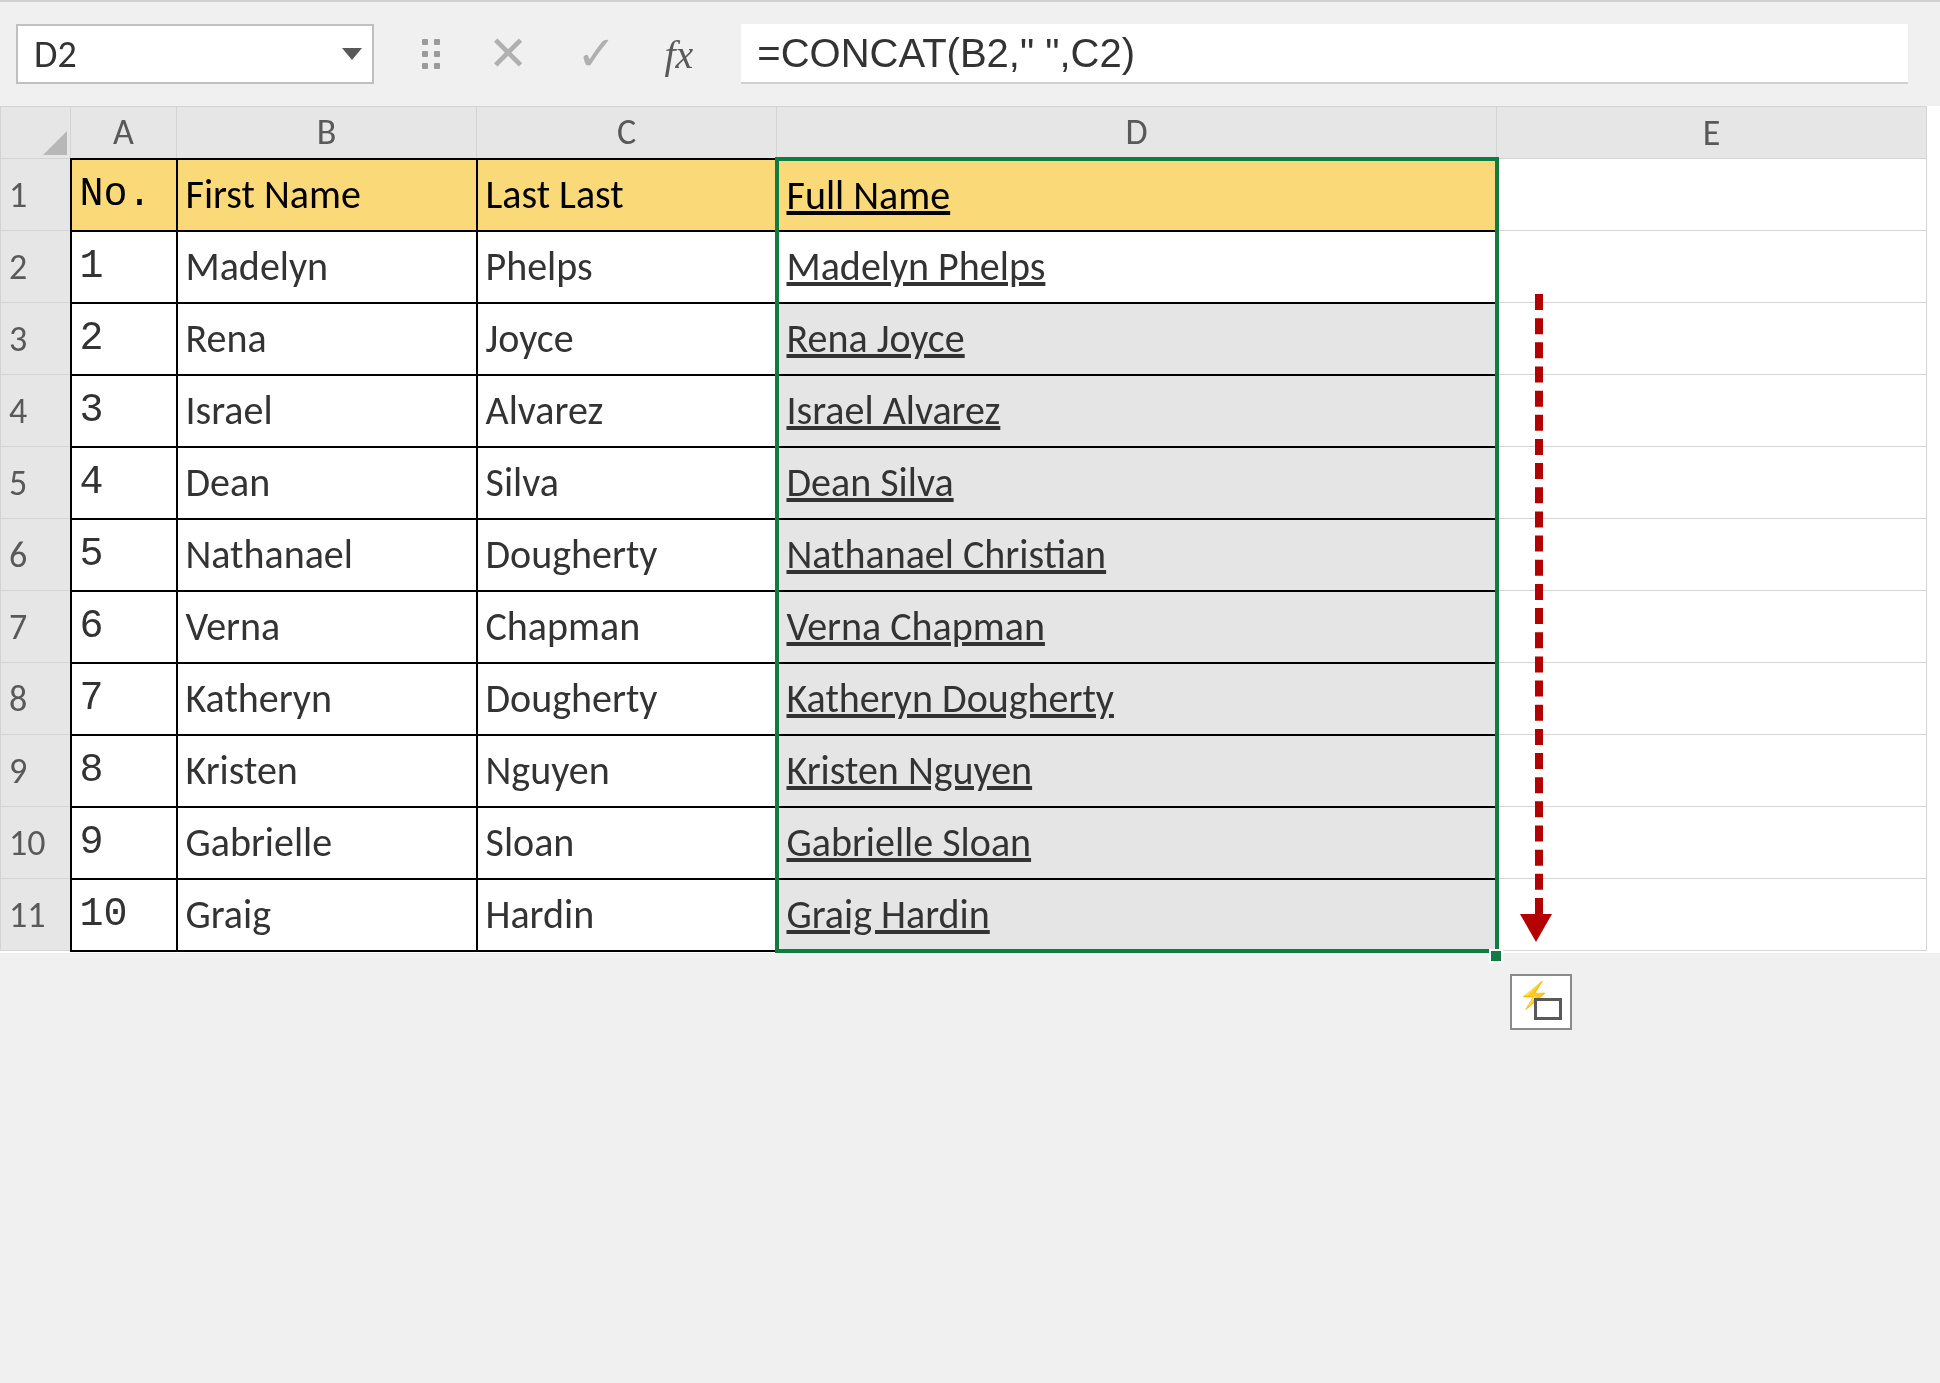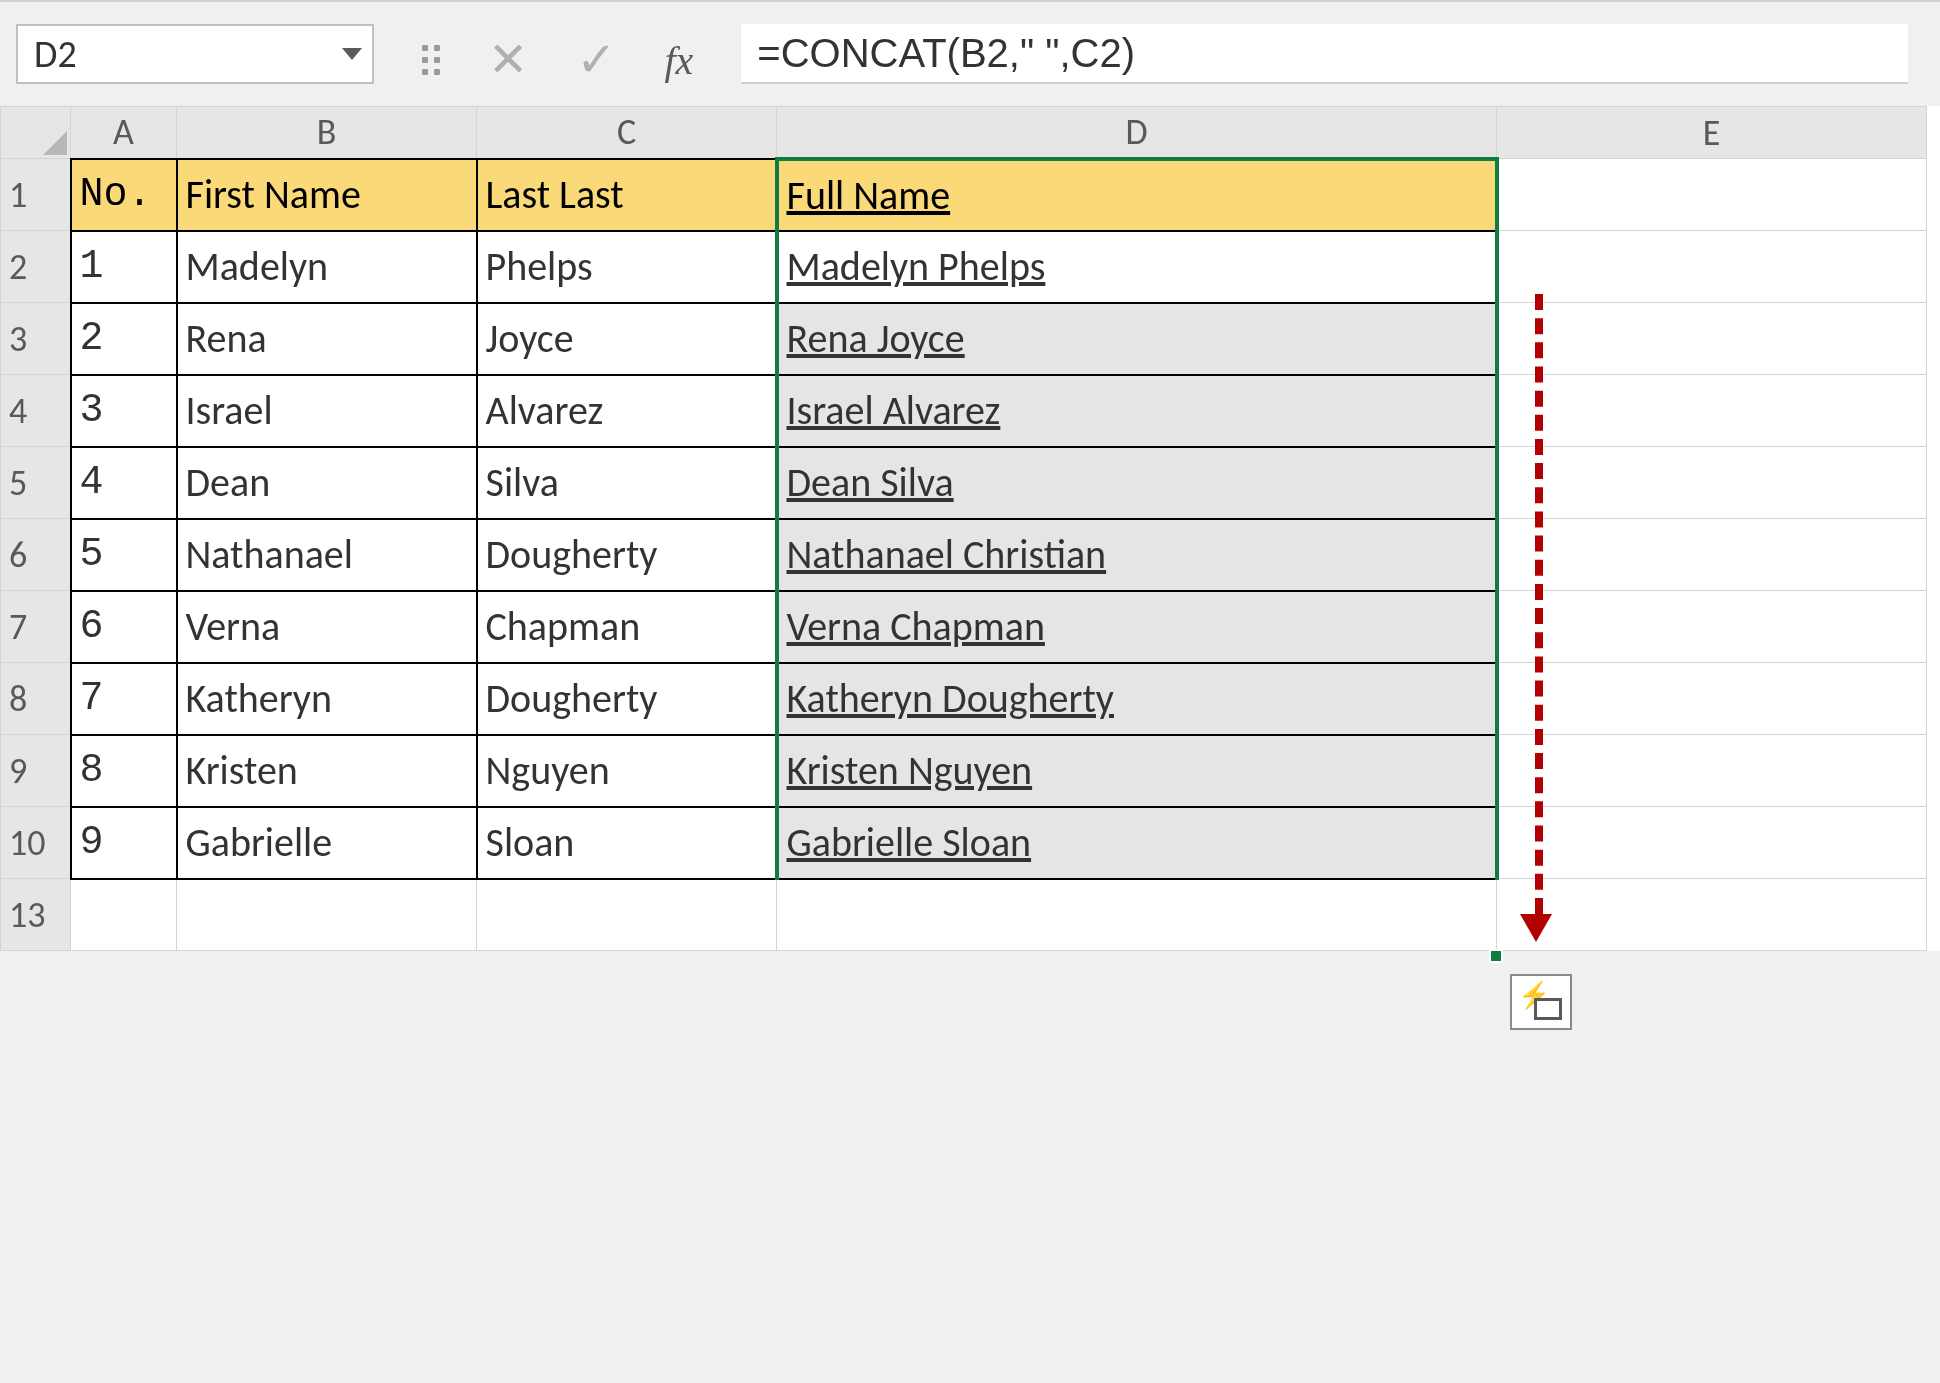--- a/index.html
+++ b/index.html
@@ -18,21 +18,21 @@
     overflow: hidden;
   }
   .top-divider {
     height: 2px;
     background: #d0d0d0;
     width: 100%;
   }
   
   .formula-row {
     display: flex;
-    align-items: flex-end;
+    align-items: center;
     padding: 22px 32px 22px 16px;
     gap: 48px;
   }
   .name-box {
     width: 358px;
     height: 60px;
     background: #ffffff;
     border: 2px solid #c0c0c0;
     display: flex;
     align-items: center;
@@ -330,25 +330,25 @@
         </tr>
         <tr>
           <td class="rowhdr">10</td>
           <td class="datacell num">9</td>
           <td class="datacell">Gabrielle</td>
           <td class="datacell">Sloan</td>
           <td class="datacell selrange sel-outline-left sel-outline-right">Gabrielle Sloan</td>
           <td></td>
         </tr>
         <tr>
-          <td class="rowhdr">13</td>
-          <td></td>
-          <td></td>
-          <td></td>
-          <td></td>
+          <td class="rowhdr">11</td>
+          <td class="datacell num">10</td>
+          <td class="datacell">Graig</td>
+          <td class="datacell">Hardin</td>
+          <td class="datacell selrange sel-outline-left sel-outline-right sel-outline-bottom">Graig Hardin</td>
           <td></td>
         </tr>
       </tbody>
     </table>
 
     <div class="fill-handle" style="left:1489px; top:843px;"></div>
 
     <div class="autofill-btn" style="left:1510px; top:868px;">
       <span class="bolt">⚡</span>
       <span class="box"></span>

